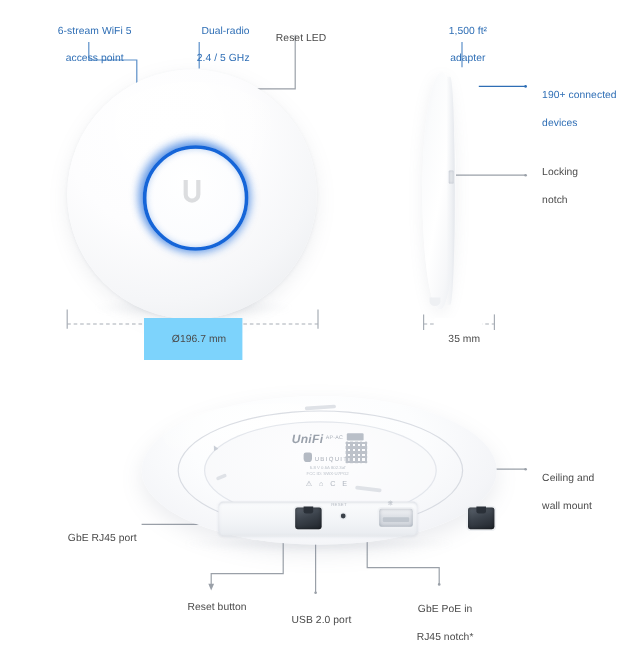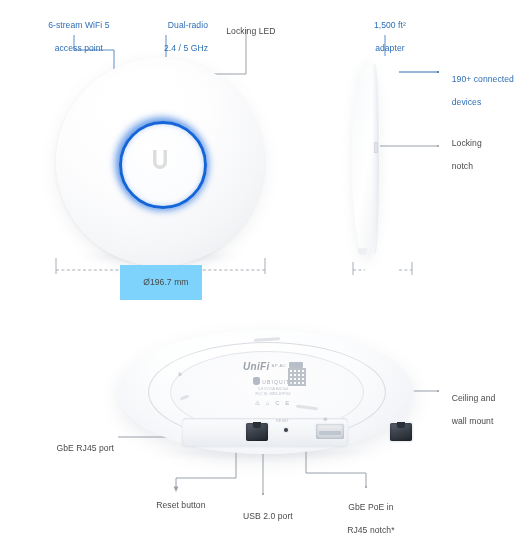--- a/index.html
+++ b/index.html
@@ -262,21 +262,21 @@
     <span>6-stream WiFi 5</span><br>
     <span>access point</span>
   </div>
 
   <div class="lbl blue c" style="left:124px;top:8px;width:84px;text-align:right;">
     <span>Dual-radio</span><br>
     <span>2.4 / 5 GHz</span>
   </div>
 
   <div class="lbl gray c" style="left:210px;top:14px;width:72px;">
-    <span>Locking LED</span>
+    <span>Reset LED</span>
   </div>
 
   <div class="lbl blue c" style="left:349px;top:8px;width:72px;">
     <span>1,500 ft²</span><br>
     <span>adapter</span>
   </div>
 
   <div class="lbl blue l" style="left:442px;top:62px;width:86px;">
     <span>190+ connected</span><br>
     <span>devices</span>
@@ -305,16 +305,19 @@
   </div>
 
   <div class="lbl gray c" style="left:330px;top:490px;width:72px;">
     <span>GbE PoE in</span><br>
     <span>RJ45 notch*</span>
   </div>
 
   <div class="lbl gray c" style="left:120px;top:265px;width:82px;background:#7dd3fc;">
     <span>Ø196.7 mm</span>
   </div>
+  <div class="lbl gray c" style="left:362px;top:265px;width:40px;background:#fff;">
+    <span>35 mm</span>
+  </div>
 
   <div class="footnote">*48V DC, 0.5A GbE PoE adapter included with single unit purchases.</div>
 
 </div>
 
 </body></html>

